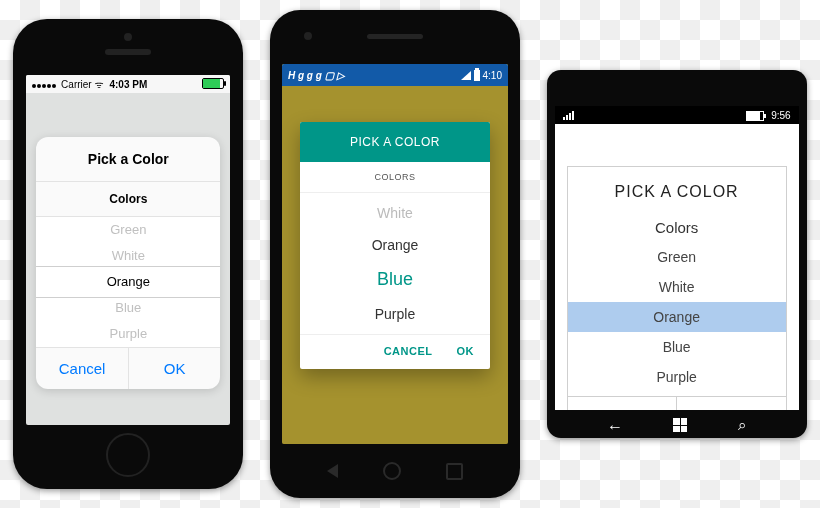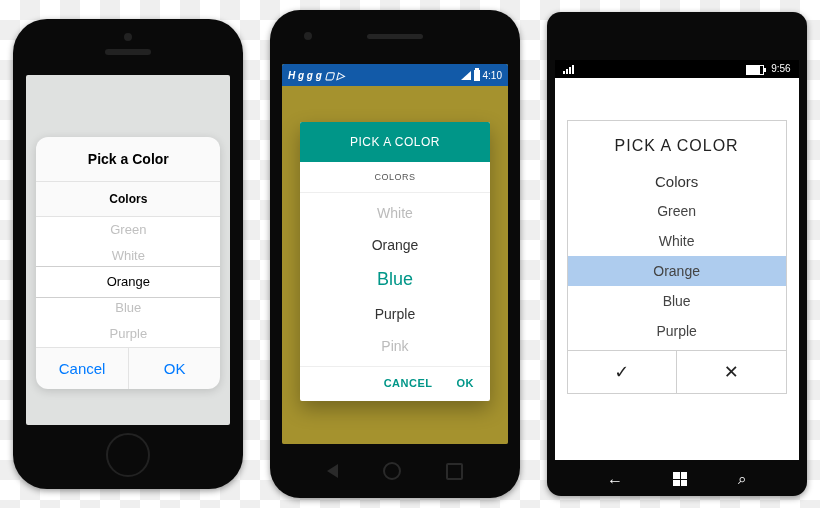--- a/index.html
+++ b/index.html
@@ -54,21 +54,21 @@
   .and-card{position:absolute;left:18px;right:18px;top:36px;background:#fff;border-radius:2px;box-shadow:0 8px 20px rgba(0,0,0,.3);overflow:hidden}
   .and-title{background:#009688;color:#fff;text-align:center;font-size:12px;letter-spacing:.5px;padding:13px 0}
   .and-sub{text-align:center;font-size:9px;letter-spacing:.5px;color:#555;padding:10px 0;border-bottom:1px solid #eee}
   .and-list{padding:4px 0}
   .and-list div{text-align:center;padding:8px 0;font-size:14px;color:#bbb}
   .and-list .n{color:#333}
   .and-list .a{color:#009688;font-size:18px;font-weight:400}
   .and-actions{display:flex;justify-content:flex-end;gap:24px;padding:10px 16px 12px;border-top:1px solid #eee}
   .and-actions div{font-size:11px;letter-spacing:.5px;color:#009688;font-weight:600}
   
-  #win.phone{width:260px;height:484px;border-radius:14px}
+  #win.phone{width:260px;height:368px;border-radius:14px}
   #win .top{height:48px;width:100%}
   #win .screen{width:244px;height:400px;border-radius:0;background:#fff}
   #win .chin{height:34px;display:flex;align-items:center;justify-content:space-around;width:190px;color:#fff;margin-top:2px}
   .w-back{font-size:16px}
   .w-win{width:14px;height:14px;display:grid;grid-template-columns:1fr 1fr;grid-template-rows:1fr 1fr;gap:1px}
   .w-win i{background:#fff}
   .w-search{font-size:15px}
   .win-status{height:18px;background:#000;color:#fff;font-size:10px;display:flex;align-items:center;justify-content:space-between;padding:0 8px}
   .win-sig{display:inline-flex;align-items:flex-end;gap:1px}
   .win-sig i{width:2px;background:#fff}
@@ -87,20 +87,35 @@
 </style>
 </head>
 <body>
 
 <div id="ios" class="phone">
   <div class="top">
     <div class="cam"></div>
     <div class="speaker"></div>
   </div>
   <div class="screen">
+    <div class="ios-status">
+      <span>
+        <span class="ios-dots">
+            <i></i>
+            <i></i>
+            <i></i>
+            <i></i>
+            <i></i>
+          </span>
+        <span>Carrier</span>
+        <span>ᯤ</span>
+      </span>
+      <span class="mid">4:03 PM</span>
+      <span><span class="ios-batt"><i></i></span></span>
+    </div>
     <div class="ios-sheet">
       <div class="ios-title">Pick a Color</div>
       <div class="ios-sub">Colors</div>
       <div class="ios-wheel">
         <div class="sel"></div>
         <ul>
           <li>Green</li>
           <li>White</li>
           <li class="cur">Orange</li>
           <li>Blue</li>
@@ -134,21 +149,20 @@
     </div>
     <div class="and-page">
       <div class="and-card">
         <div class="and-title">PICK A COLOR</div>
         <div class="and-sub">COLORS</div>
         <div class="and-list">
           <div>White</div>
           <div class="n">Orange</div>
           <div class="a">Blue</div>
           <div class="n">Purple</div>
-          <div>Pink</div>
         </div>
         <div class="and-actions">
           <div>CANCEL</div>
           <div>OK</div>
         </div>
       </div>
     </div>
   </div>
   <div class="chin">
     <div class="tri"></div>

